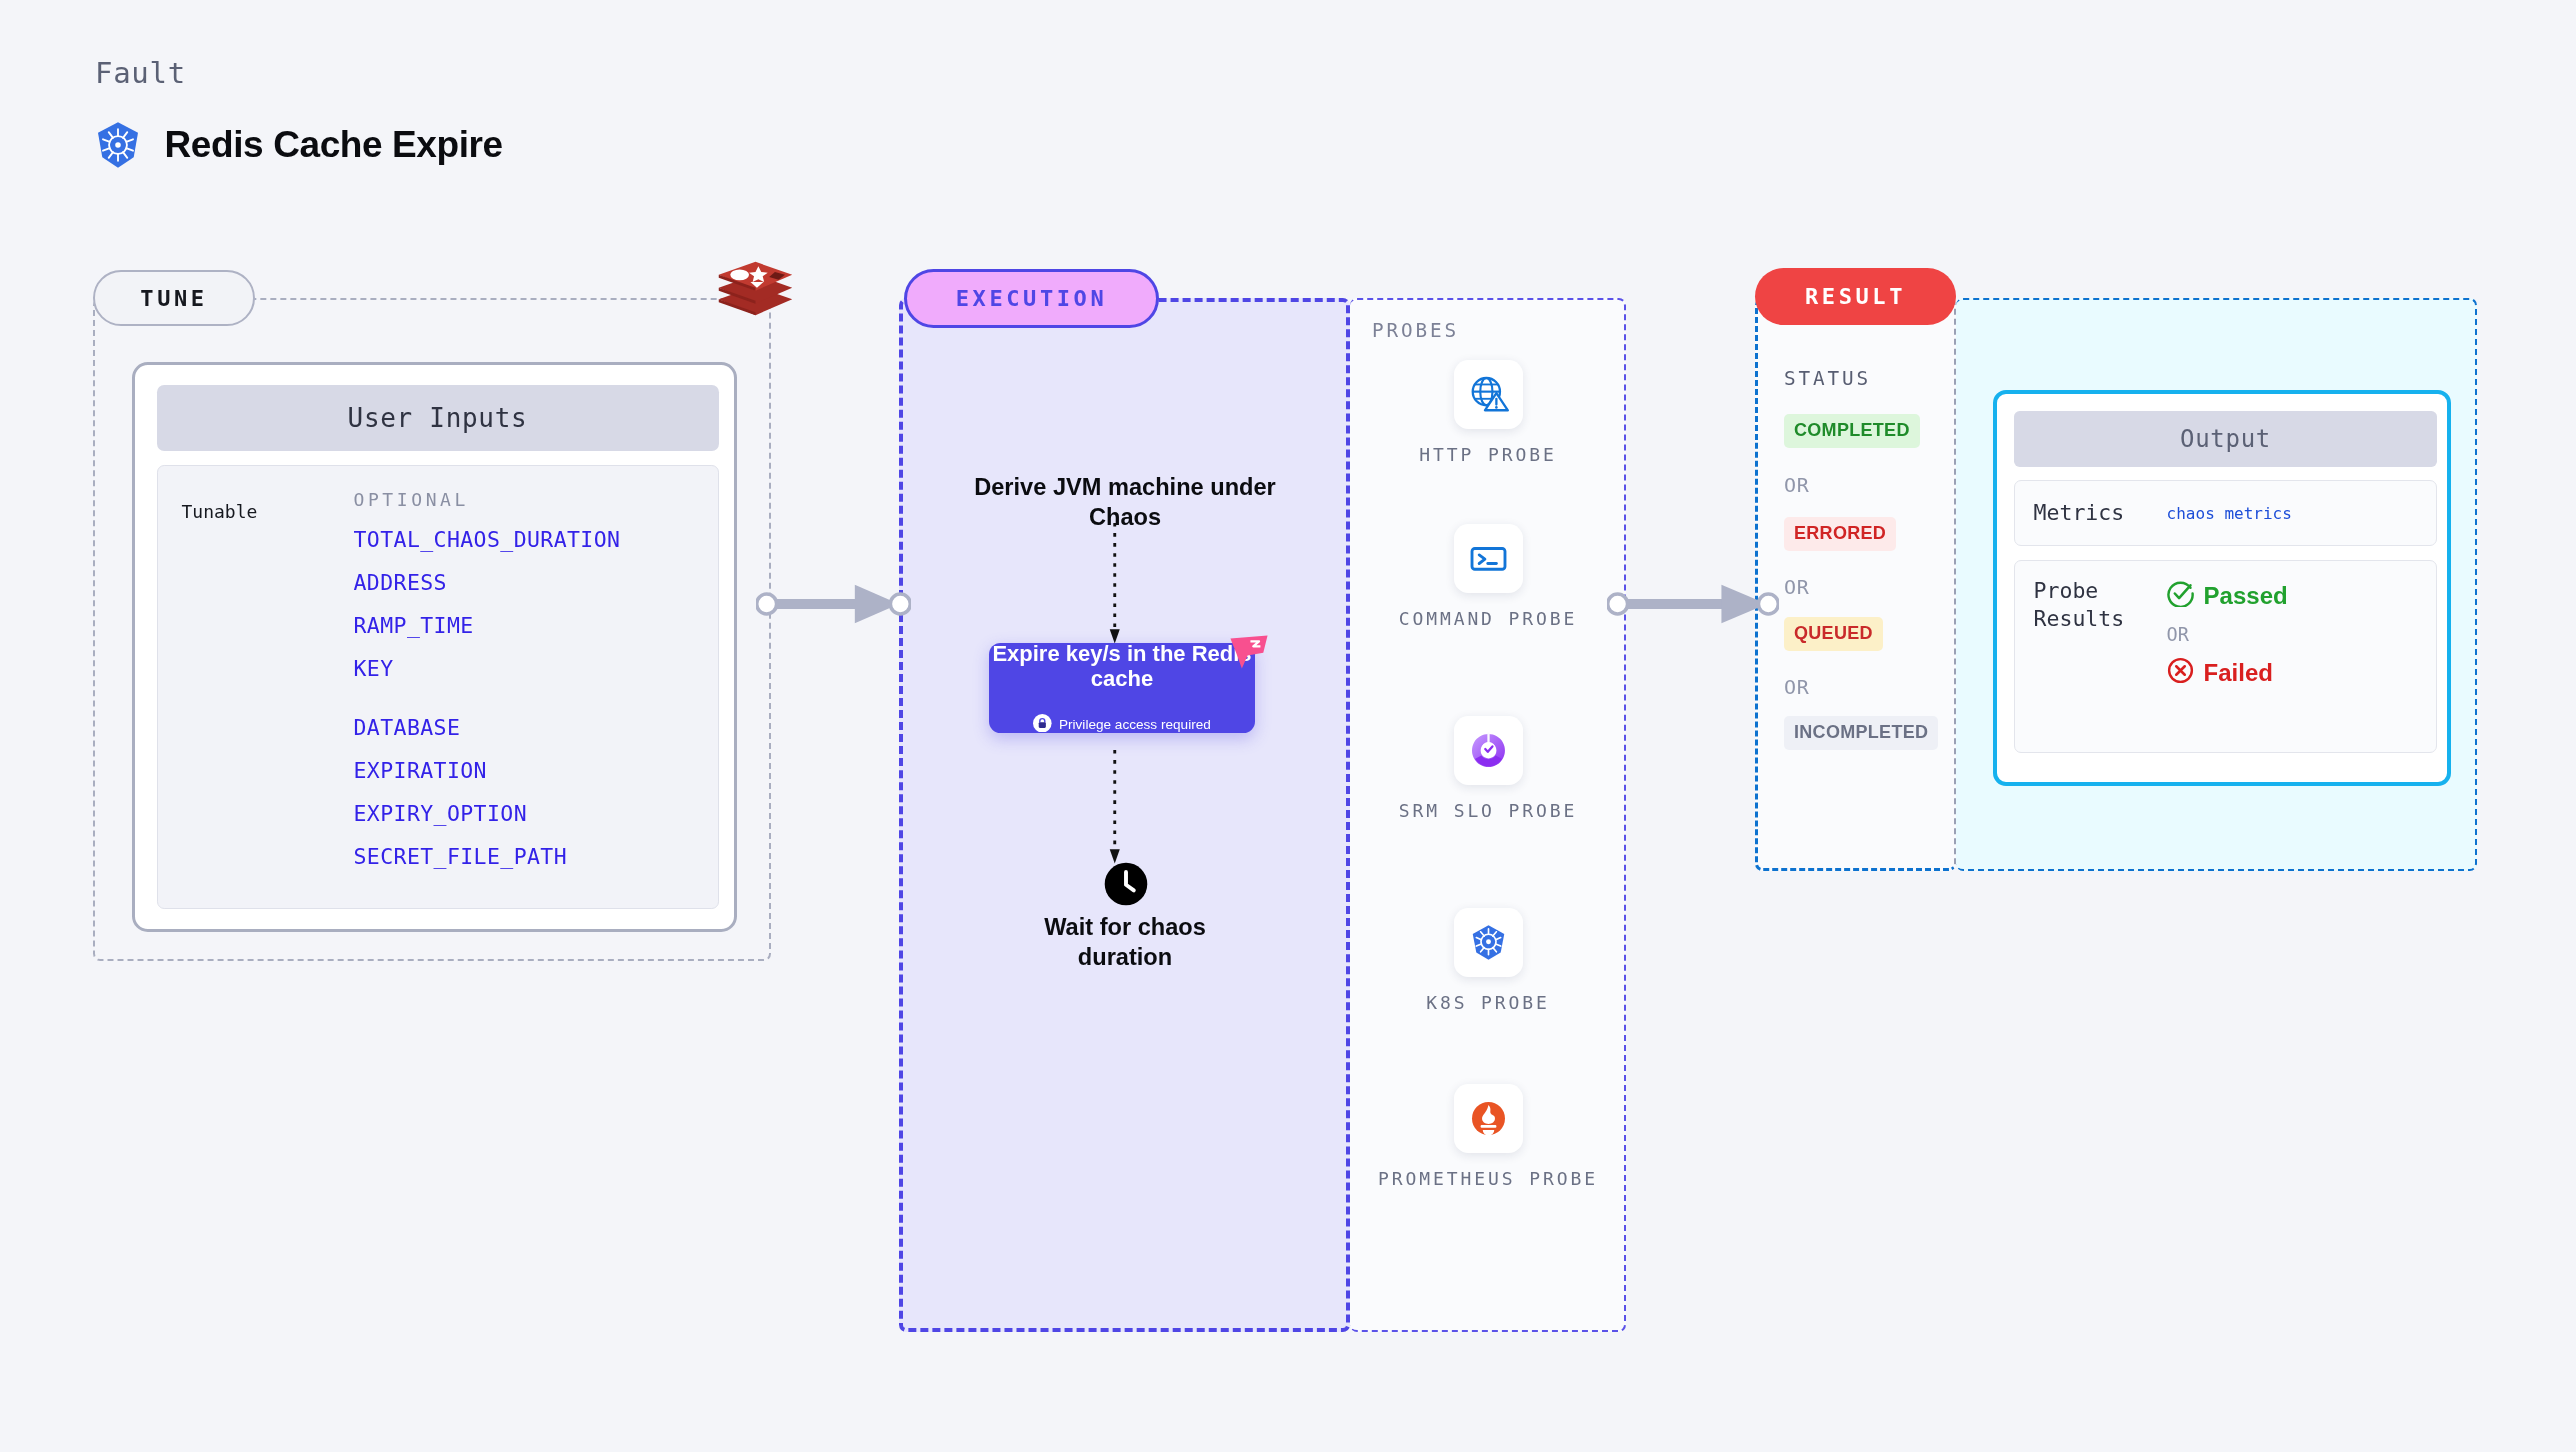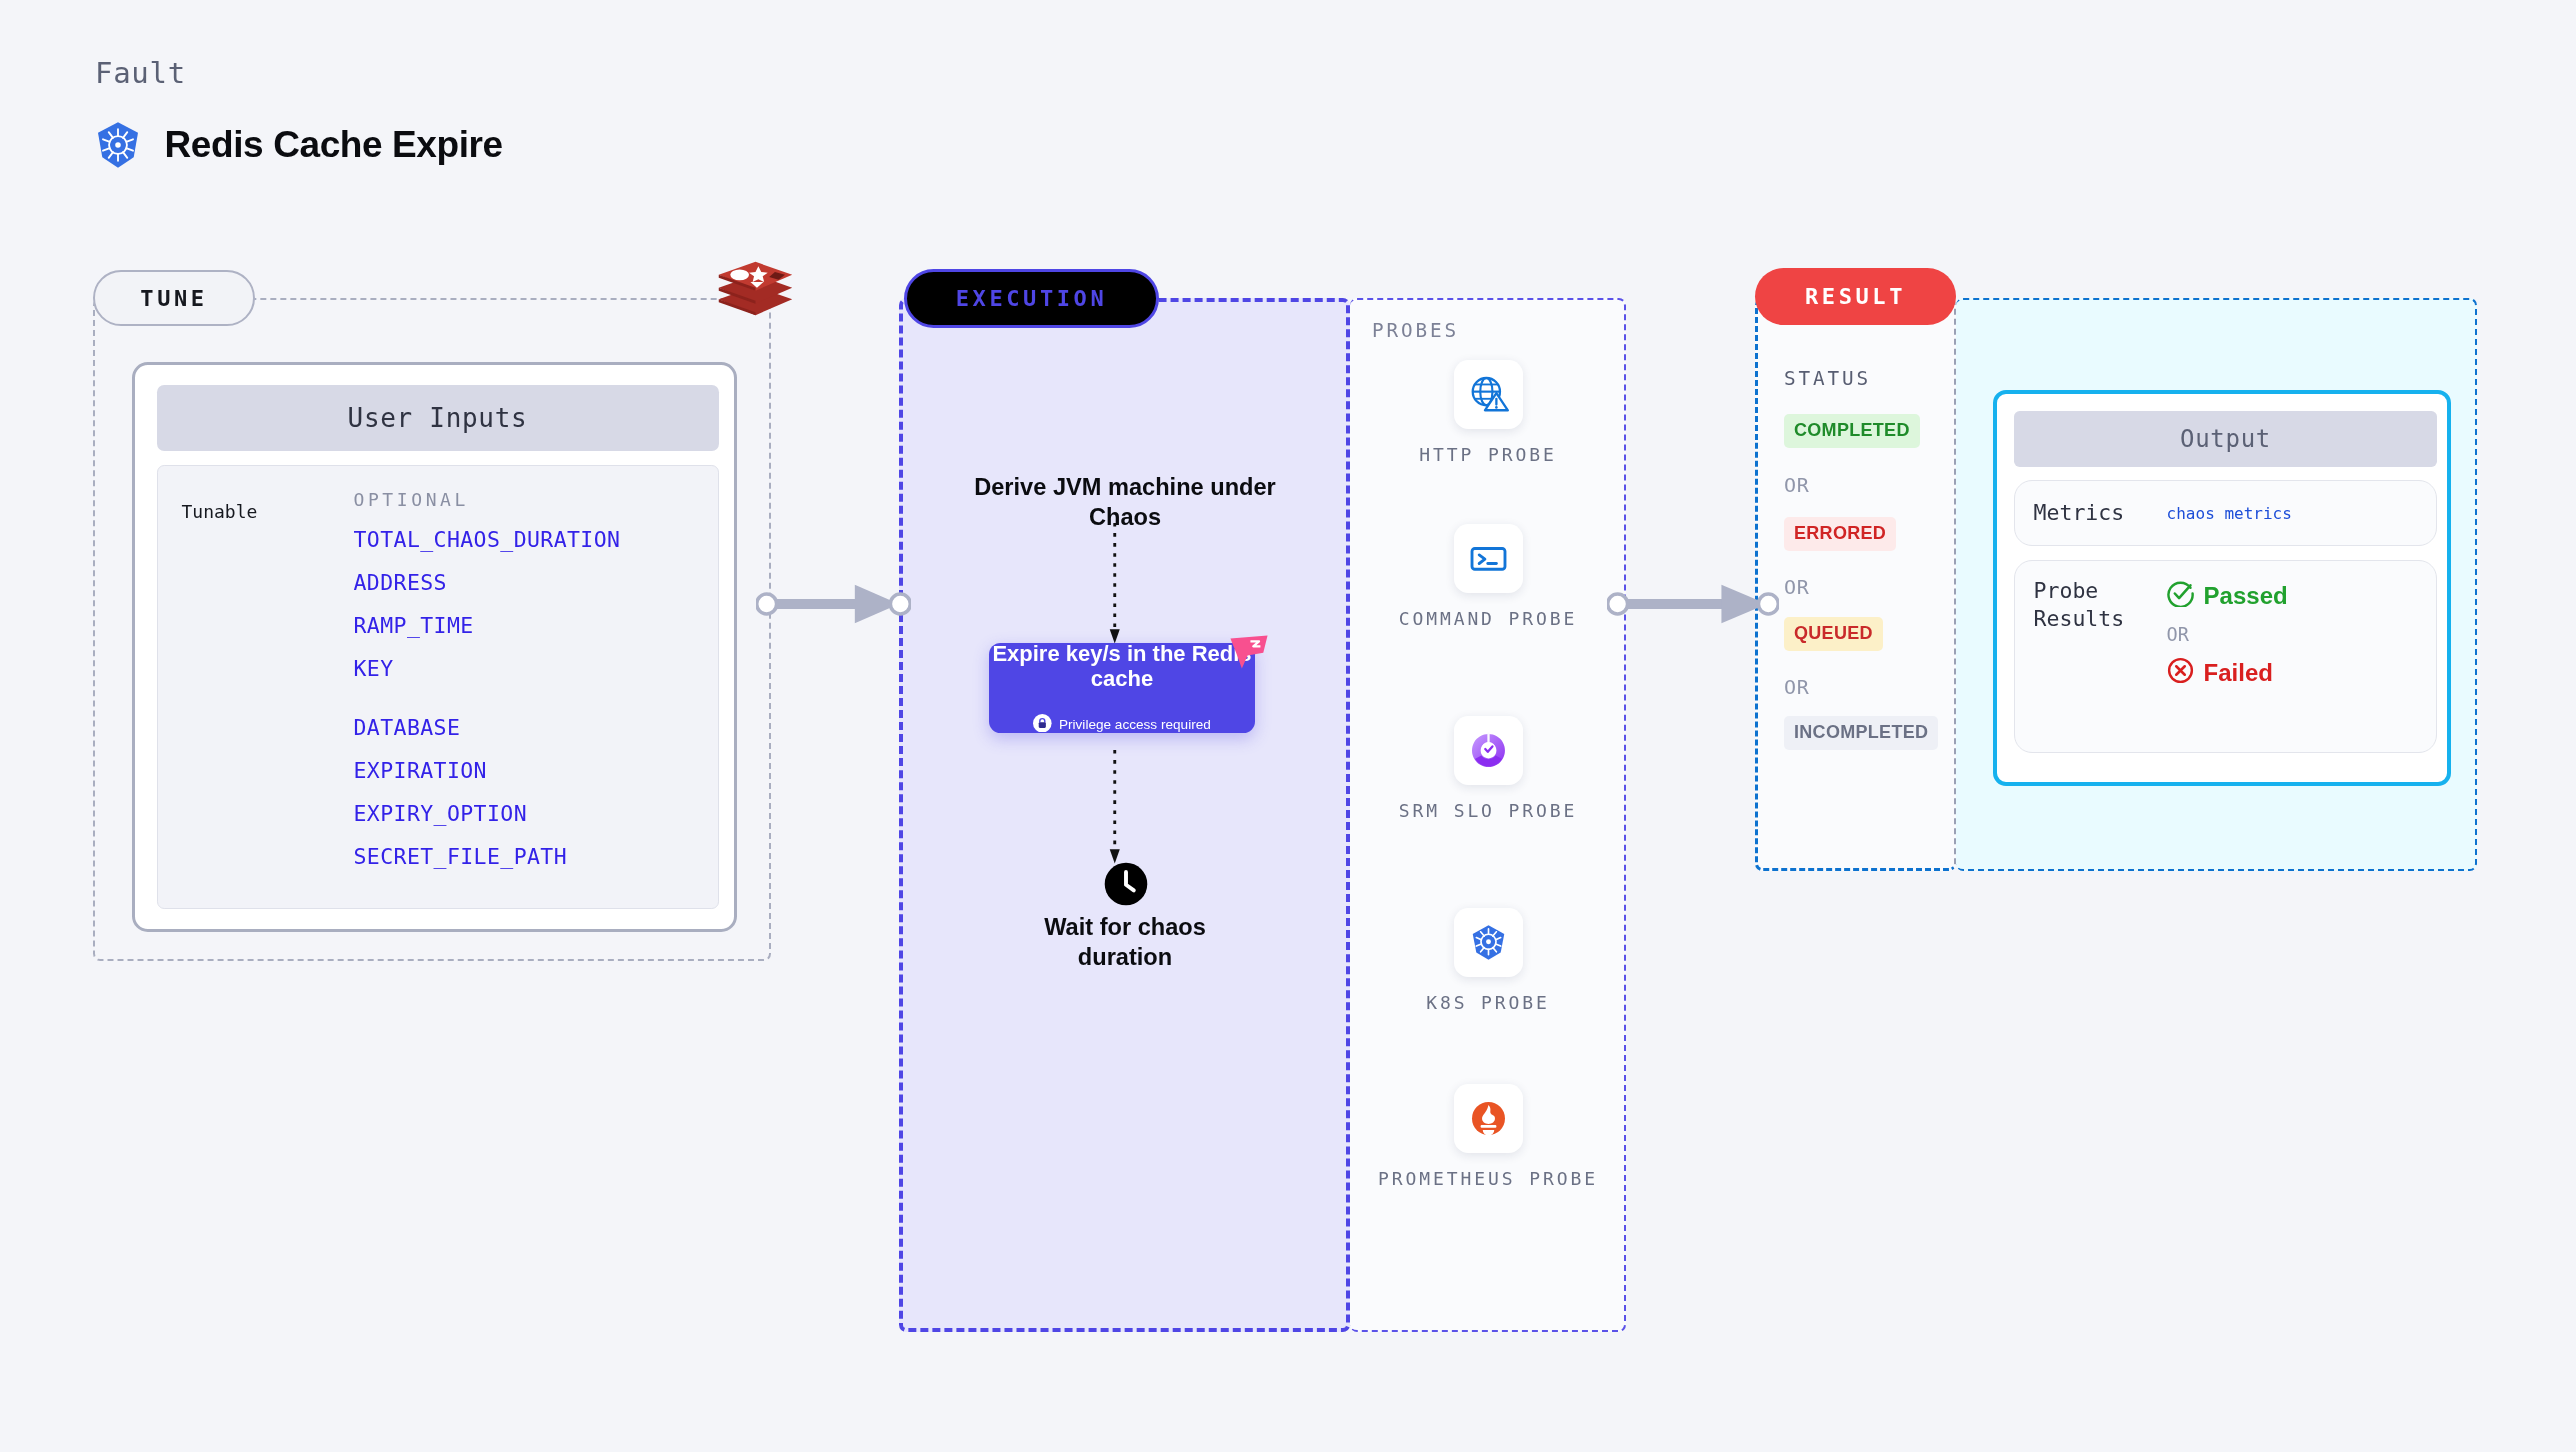--- a/index.html
+++ b/index.html
@@ -25,21 +25,21 @@
 
   
   .pill {
     position: absolute; display: flex; align-items: center; justify-content: center;
     border-radius: 716px; font-size: 22px; font-weight: bold; letter-spacing: 3.6px;
     z-index: 40; white-space: nowrap;
   }
   .pill-tune { left: 93px; top: 270px; width: 162px; height: 56px;
     background: #f2f3f7; border: 2.9px solid #aeb2c4; color: #16181f; }
   .pill-exec { left: 904px; top: 269px; width: 255px; height: 59px;
-    background: #000000; border: 3.6px solid #4f46e5; color: #4f46e5; }
+    background: #f0abfc; border: 3.6px solid #4f46e5; color: #4f46e5; }
   .pill-result { left: 1755px; top: 268px; width: 201px; height: 57px;
     background: #ef4444; border: none; color: #ffffff; }
 
   
   .tune-panel {
     position: absolute; left: 93px; top: 298px; width: 678px; height: 663px;
     border: 2.9px dashed #a9aec0; border-radius: 7.2px; background: transparent;
   }
   .tune-card {
     position: absolute; left: 132px; top: 362px; width: 605px; height: 570px;
@@ -147,21 +147,21 @@
     background: #ffffff; border: 4.3px solid #16b1ee; border-radius: 13px;
   }
   .out-header {
     position: absolute; left: 17px; top: 17px; width: 423px; height: 56px;
     background: #d7d9e6; border-radius: 5.7px;
     display: flex; align-items: center; justify-content: center;
     font-size: 24px; color: #5b6175; letter-spacing: 0.7px;
   }
   .out-row {
     position: absolute; left: 17px; width: 423px;
-    background: #fafbfd; border: 1.4px solid #e3e5ec; border-radius: 18px;
+    background: #fafbfd; border: 1.4px solid #e3e5ec; border-radius: 7px;
     display: flex; padding: 15.8px 0 15.8px 18.6px;
   }
   .out-row-metrics { top: 86px; height: 66px; align-items: center; }
   .out-row-probe { top: 166px; height: 193px; }
   .out-key { font-size: 21.5px; color: #2f3342; width: 133px; flex: 0 0 133px; line-height: 1.3; }
   .out-val-link { font-size: 16px; color: #1d4ed8; }
   .out-res-col { display: flex; flex-direction: column; gap: 11.5px; padding-top: 2.9px; }
   .out-res-line { display: flex; align-items: center; gap: 10px;
     font-family: "Liberation Sans", sans-serif; font-weight: bold; font-size: 24px; }
   .out-or { font-size: 18.6px; color: #9096aa; }

